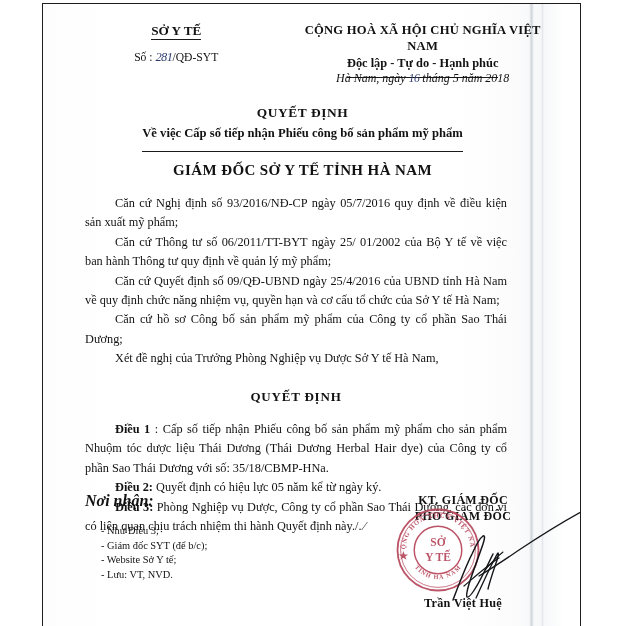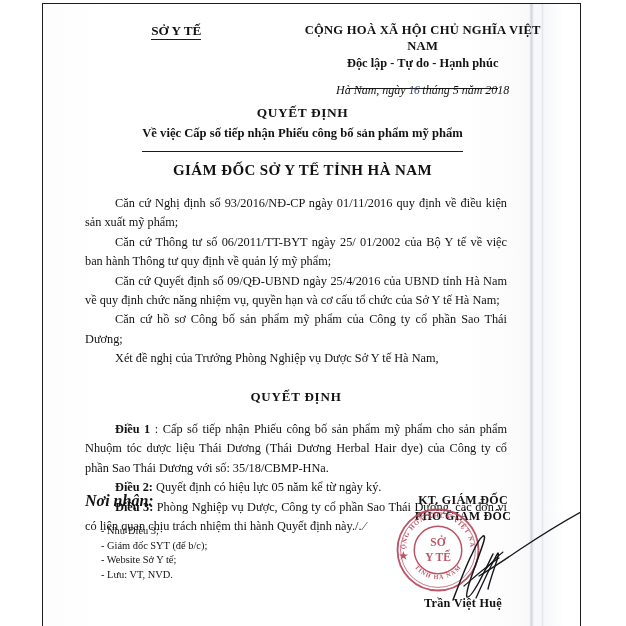--- a/index.html
+++ b/index.html
@@ -128,26 +128,25 @@
     line-height: 16px;
   }
   .motto {
     font-size: 12.4px;
     font-weight: bold;
     line-height: 16px;
     margin-top: 1px;
   }
   .motto span.ul {
     border-bottom: 1px solid #1a1a1a;
-    padding-bottom: 18px;
+    padding-bottom: 7px;
   }
   .place-date {
     font-size: 12px;
     font-style: italic;
-    margin-top: 12px;
     line-height: 15px;
     white-space: nowrap;
   }
   .ink-date {
     color: #2e3d6e;
     font-style: italic;
     font-size: 11.5px;
     letter-spacing: -0.4px;
   }
 
@@ -315,20 +314,24 @@
     <div class="fold"></div>
     <div class="fold2"></div>
 
     <div class="inner">
 
       <div class="header">
 
         <div class="hdr-left">
           <div class="org-dept">
             <span class="ul"><span>SỞ Y TẾ</span></span>
+          </div>
+          <div class="doc-no">
+            <span>Số :</span>
+            <span class="ink">281</span><span>/QĐ-SYT</span>
           </div>
         </div>
 
         <div class="hdr-right">
           <div class="republic">CỘNG HOÀ XÃ HỘI CHỦ NGHĨA VIỆT NAM</div>
           <div class="motto">
             <span class="ul"><span>Độc lập - Tự do - Hạnh phúc</span></span>
           </div>
           <div class="place-date">
             <span>Hà Nam, ngày</span>
@@ -341,21 +344,21 @@
       <div class="title-block">
         <div class="t-main">QUYẾT ĐỊNH</div>
         <div class="t-sub">
           <span class="ul"><span>Về việc Cấp số tiếp nhận Phiếu công bố sản phẩm mỹ phẩm</span></span>
         </div>
       </div>
 
       <div class="issuer">GIÁM ĐỐC SỞ Y TẾ TỈNH HÀ NAM</div>
 
       <div class="body-text">
-        <p>Căn cứ Nghị định số 93/2016/NĐ-CP ngày 01/11/2016 quy định về điều kiện sản xuất mỹ phẩm;</p>
+        <p>Căn cứ Nghị định số 93/2016/NĐ-CP ngày 05/7/2016 quy định về điều kiện sản xuất mỹ phẩm;</p>
         <p>Căn cứ Thông tư số 06/2011/TT-BYT ngày 25/ 01/2002 của Bộ Y tế về việc ban  hành Thông tư quy định về quản lý mỹ phẩm;</p>
         <p>Căn cứ Quyết định số 09/QĐ-UBND ngày 25/4/2016 của UBND tỉnh Hà Nam về quy định chức năng nhiệm vụ, quyền hạn và cơ cấu tổ chức của Sở Y tế Hà Nam;</p>
         <p>Căn cứ hồ sơ Công bố sản phẩm mỹ phẩm của Công ty cổ phần Sao Thái Dương;</p>
         <p>Xét đề nghị của Trưởng Phòng Nghiệp vụ Dược Sở Y tế Hà Nam,</p>
 
         <p class="decide-word">QUYẾT ĐỊNH</p>
 
         <div class="art">
           <p><b>Điều 1</b><span> : </span><span>Cấp số tiếp nhận Phiếu công bố sản phẩm mỹ phẩm cho sản phẩm Nhuộm tóc dược liệu Thái Dương (Thái Dương Herbal Hair dye) của Công ty cổ phần Sao Thái Dương với số: 35/18/CBMP-HNa.</span></p>
           <p><b>Điều 2:</b><span> </span><span>Quyết định có hiệu lực 05 năm kể từ ngày ký.</span></p>

